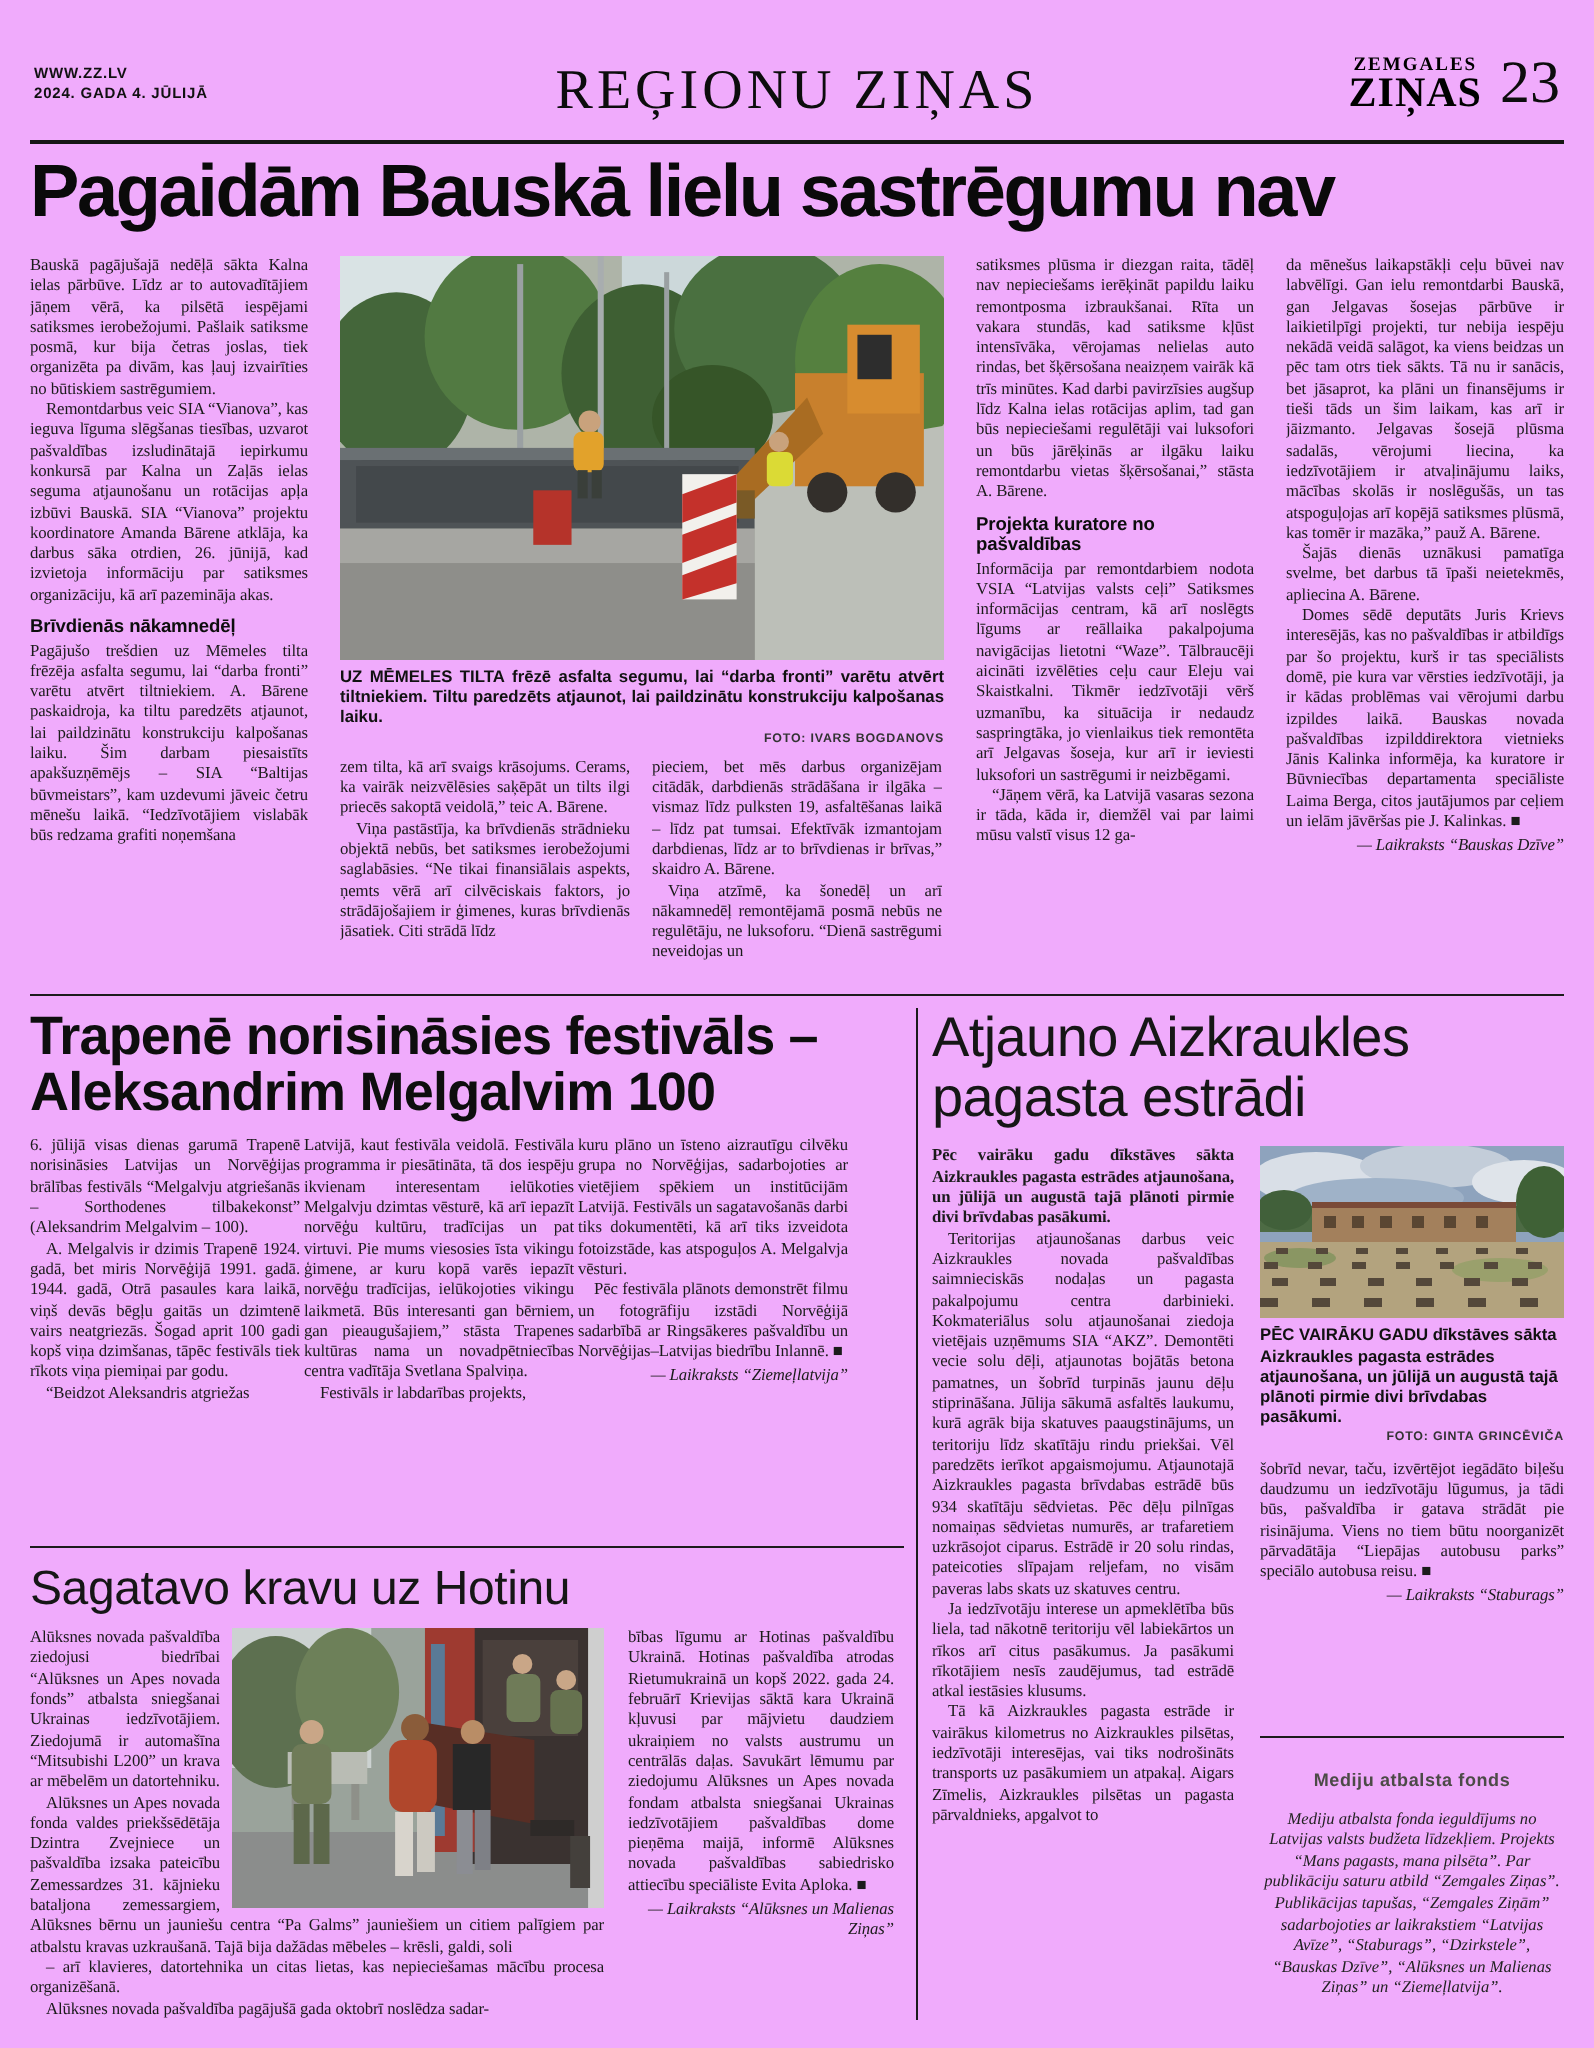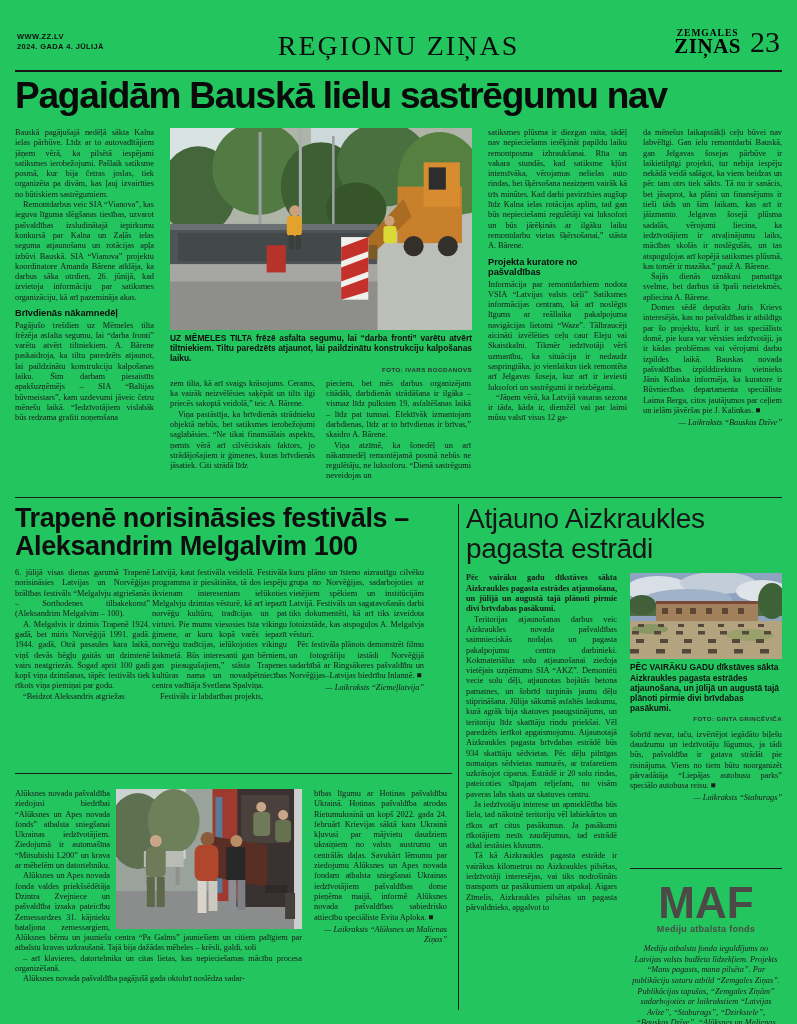--- a/index.html
+++ b/index.html
@@ -1,19 +1,19 @@
 <!DOCTYPE html>
 <html lang="lv"><head>
 <meta charset="utf-8">
 <style>
   * { margin:0; padding:0; box-sizing:border-box; }
   html,body { background:#9a9a9a; }
   .page {
     position:relative; width:797px; height:1024px; margin:0 auto;
-    background:#22c55e; color:#1b1b1b; overflow:hidden;
+    background:#f0abfc; color:#1b1b1b; overflow:hidden;
     font-family:"Liberation Serif", serif;
   }
   
   .masthead { position:absolute; left:15px; right:15px; top:26px; height:44px; }
   .mast-left { position:absolute; left:2px; top:6px; font-family:"Liberation Sans",sans-serif; font-weight:bold; font-size:7.5px; letter-spacing:.4px; line-height:10px; color:#111; }
   .mast-center { position:absolute; left:0; right:0; top:4px; text-align:center;
     font-family:"Liberation Serif",serif; font-size:28px; letter-spacing:2px; color:#0d0d0d; }
   .mast-right { position:absolute; right:2px; top:2px; display:flex; align-items:flex-end; gap:9px; }
   .zz-logo { text-align:center; line-height:1; color:#000; font-family:"Liberation Serif",serif; font-weight:bold; }
   .zz-logo .l1 { font-size:9.5px; letter-spacing:1px; display:block; }
@@ -208,20 +208,21 @@
           <p>kuru plāno un īsteno aizrautīgu cilvēku grupa no Norvēģijas, sadarbojoties ar vietējiem spēkiem un institūcijām Latvijā. Festivāls un sagatavošanās darbi tiks dokumentēti, kā arī tiks izveidota fotoizstāde, kas atspoguļos A. Melgalvja vēsturi.</p>
           <p>Pēc festivāla plānots demonstrēt filmu un fotogrāfiju izstādi Norvēģijā sadarbībā ar Ringsākeres pašvaldību un Norvēģijas–Latvijas biedrību Inlannē. ■</p>
           <p class="sig">— Laikraksts “Ziemeļlatvija”</p>
         </div>
     </div>
   </div>
 
   <div class="rule-h" style="left:15px; width:437px; top:773px;"></div>
 
   <div class="a4">
+    <h2 class="headline-4">Sagatavo kravu uz Hotinu</h2>
     <div class="a4-body body-text">
       <div class="a4-left">
         <div class="photo a4-photo">
           <svg viewBox="0 0 187 140" preserveAspectRatio="none">
             <rect width="187" height="140" fill="#9aa39b"></rect>
             <rect x="0" y="0" width="70" height="70" fill="#ccd2d1"></rect>
             <ellipse cx="22" cy="42" rx="30" ry="38" fill="#5d7050"></ellipse>
             <ellipse cx="58" cy="32" rx="26" ry="32" fill="#6d8059"></ellipse>
             <rect x="28" y="62" width="40" height="16" fill="#b9bcb4"></rect>
             <rect x="30" y="78" width="4" height="18" fill="#8e9089"></rect>
@@ -331,21 +332,20 @@
         <div class="caption">
           <span class="cap-lead">PĒC VAIRĀKU GADU</span><span> dīkstāves sākta Aizkraukles pagasta estrādes atjaunošana, un jūlijā un augustā tajā plānoti pirmie divi brīvdabas pasākumi.</span>
           <div class="credit">FOTO: GINTA GRINCĒVIČA</div>
         </div>
         <div class="a3-text">
             <p>šobrīd nevar, taču, izvērtējot iegādāto biļešu daudzumu un iedzīvotāju lūgumus, ja tādi būs, pašvaldība ir gatava strādāt pie risinājuma. Viens no tiem būtu noorganizēt pārvadātāja “Liepājas autobusu parks” speciālo autobusa reisu. ■</p>
             <p class="sig">— Laikraksts “Staburags”</p>
           </div>
 
         <div class="maf">
-          <div class="maf-logo">MAF</div>
           <div class="maf-sub">Mediju atbalsta fonds</div>
           <div class="maf-text">Mediju atbalsta fonda ieguldījums no Latvijas valsts budžeta līdzekļiem. Projekts “Mans pagasts, mana pilsēta”. Par publikāciju saturu atbild “Zemgales Ziņas”. Publikācijas tapušas, “Zemgales Ziņām” sadarbojoties ar laikrakstiem “Latvijas Avīze”, “Staburags”, “Dzirkstele”, “Bauskas Dzīve”, “Alūksnes un Malienas Ziņas” un “Ziemeļlatvija”.</div>
         </div>
       </div>
     </div>
   </div>
 
 </div>
 
 </body></html>

